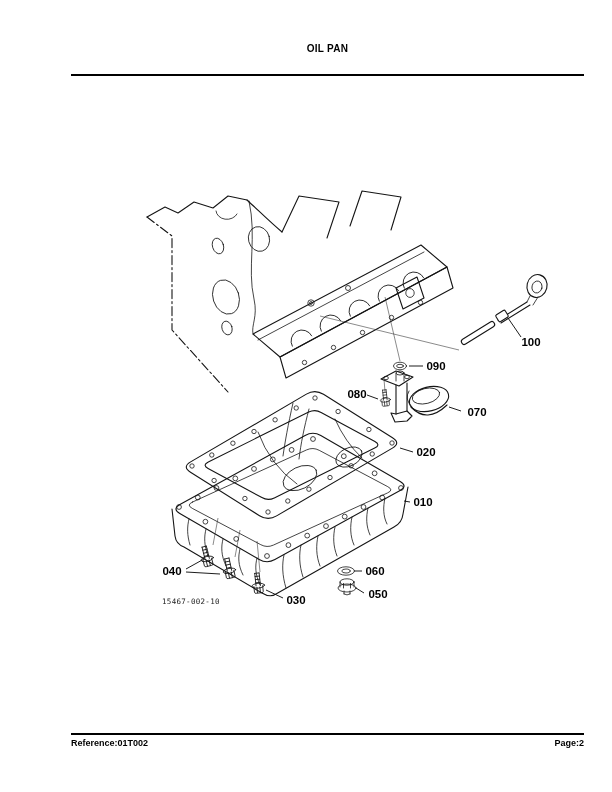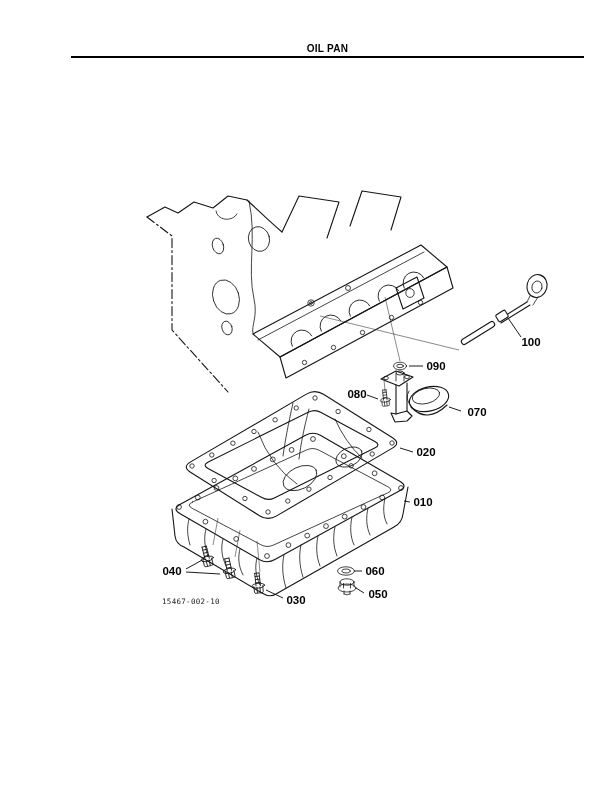--- a/index.html
+++ b/index.html
@@ -15,21 +15,21 @@
 
   
   .header{
     position:absolute;left:71px;width:513px;top:38px;
     border-bottom:2px solid #000;
     text-align:center;
   }
   .header .title{
     display:inline-block;
     font-size:10px;font-weight:bold;letter-spacing:.3px;
-    padding-bottom:2px;
+    padding-bottom:20px;
   }
 
   
   .footer{
     position:absolute;left:71px;width:513px;top:733px;
     border-top:2px solid #000;
     display:flex;justify-content:space-between;
     padding-top:3px;
     font-size:9px;font-weight:bold;
   }
@@ -264,14 +264,18 @@
     <text class="callout" x="426" y="456">020</text>
     <text class="callout" x="423" y="506">010</text>
     <text class="callout" x="172" y="575">040</text>
     <text class="callout" x="296" y="604">030</text>
     <text class="callout" x="375" y="575">060</text>
     <text class="callout" x="378" y="598">050</text>
 
     <text class="figcode" x="162" y="604">15467-002-10</text>
   </svg>
 
+  <div class="footer">
+    <span>Reference:01T002</span>
+    <span>Page:2</span>
+  </div>
 
 </div>
 
 </body></html>

